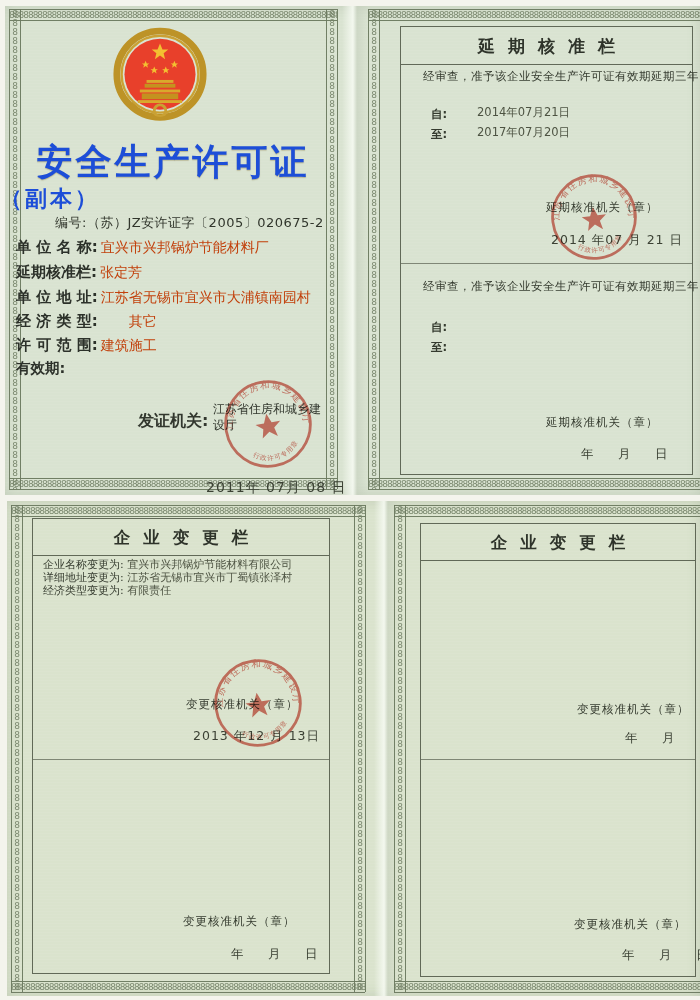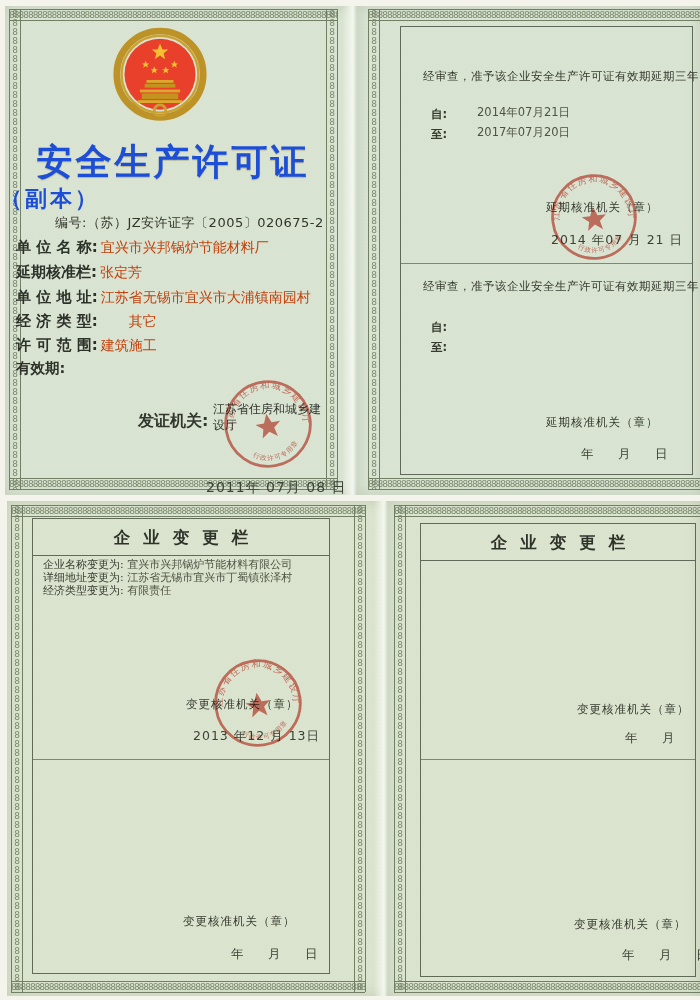--- a/index.html
+++ b/index.html
@@ -133,20 +133,21 @@
 <div class="frow" style="top:359px;">
   <span class="lab" style="font-size:14.5px;">有效期:</span>
 </div>
 
 <div class="abs" style="left:138px;top:411px;font-size:16px;font-weight:bold;white-space:nowrap;">发证机关:</div>
 <div class="abs" style="left:213px;top:401px;font-size:12px;white-space:nowrap;">江苏省住房和城乡建</div>
 <div class="abs" style="left:213px;top:417px;font-size:12px;white-space:nowrap;">设厅</div>
 <div class="dateline" style="left:206px;top:458px;font-size:14px;margin-top:21px;">2011年 07月 08 日</div>
 
 <div class="panel" style="left:400px;top:26px;width:291px;height:447px;">
+  <span class="panel-title">延期核准栏</span>
   <div class="stmt" style="left:22px;top:42px;">经审查，准予该企业安全生产许可证有效期延期三年。</div>
   <div class="abs small" style="left:30px;top:80px;font-weight:bold;">自:</div>
   <div class="abs small typed" style="left:76px;top:78px;">2014年07月21日</div>
   <div class="abs small" style="left:30px;top:100px;font-weight:bold;">至:</div>
   <div class="abs small typed" style="left:76px;top:98px;">2017年07月20日</div>
   <div class="auth" style="left:145px;top:173px;">延期核准机关（章）</div>
   <div class="dateline" style="left:150px;top:205px;">2014 年07 月 21 日</div>
   <div class="rule" style="top:236px;"></div>
   <div class="stmt" style="left:22px;top:252px;">经审查，准予该企业安全生产许可证有效期延期三年。</div>
   <div class="abs small" style="left:30px;top:293px;font-weight:bold;">自:</div>

